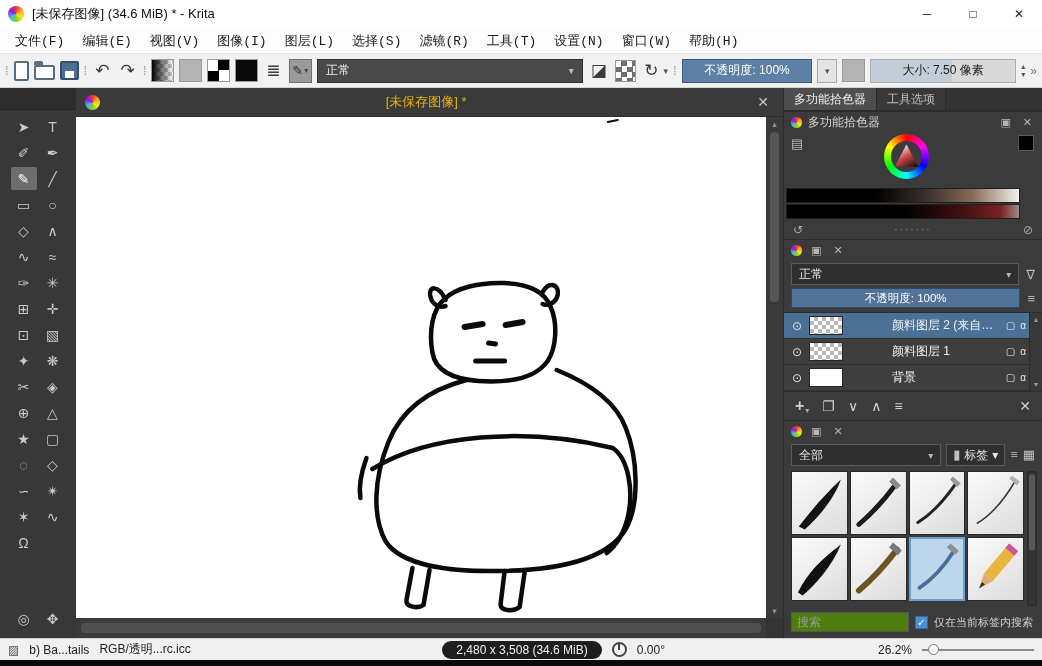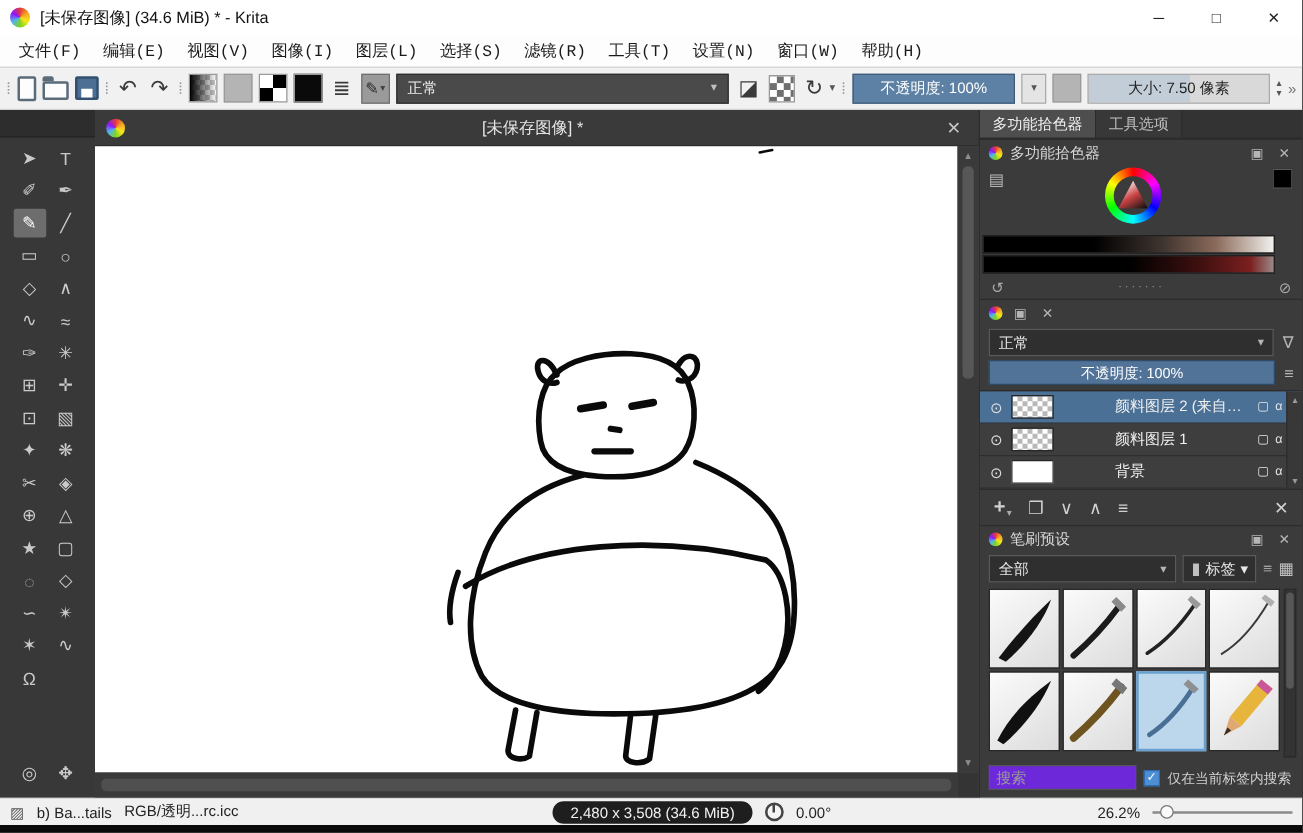--- a/index.html
+++ b/index.html
@@ -47,21 +47,21 @@
   .main{display:flex;height:550px;}
   .toolbox{width:76px;background:#383838;display:flex;flex-direction:column;flex:0 0 auto;}
   .toolbox-header{height:22px;background:#2d2d2d;border-bottom:1px solid #242424;}
   .tool-grid{display:grid;grid-template-columns:1fr 1fr;justify-items:center;align-content:start;padding:5px 9px;row-gap:3px;}
   .tool{width:26px;height:23px;display:flex;align-items:center;justify-content:center;font-size:14px;color:#c9c9c9;border-radius:2px;}
   .tool.sel{background:#6d6d6d;color:#fff;}
   .tool-grid.bottom{margin-top:auto;padding-bottom:8px;}
   .canvas-col{flex:1;display:flex;flex-direction:column;min-width:0;}
   .tabbar{height:29px;background:#3a3a3a;display:flex;align-items:center;padding:0 9px;border-bottom:1px solid #2c2c2c;}
   .tab-logo{width:15px;height:15px;border-radius:50%;background:conic-gradient(#e23a3a,#f5a623,#f8e71c,#7ed321,#50b5e9,#9013fe,#e23a3a);}
-  .tab-title{flex:1;text-align:center;color:#e5e5e5;font-size:13px;}
+  .tab-title{flex:1;text-align:center;color:#eab308;font-size:13px;}
   .tab-close{color:#c6c6c6;font-size:14px;padding:0 5px;}
   .canvas-wrap{flex:1;position:relative;background:#4a4a4a;}
   .canvas{position:absolute;left:0;top:0;right:17px;bottom:20px;background:#fff;}
   .canvas svg{width:100%;height:100%;display:block;}
   .vscroll{position:absolute;top:0;right:0;bottom:20px;width:17px;background:#3a3a3a;display:flex;flex-direction:column;align-items:center;padding:2px 0;color:#8f8f8f;font-size:9px;}
   .vthumb{width:9px;height:170px;background:#575757;border-radius:4px;margin:3px 0 auto;}
   .hscroll{position:absolute;left:0;right:17px;bottom:0;height:20px;background:#3a3a3a;display:flex;align-items:center;padding:0 5px;}
   .hthumb{height:10px;flex:1;background:#4f4f4f;border-radius:4px;}
   .corner{position:absolute;right:0;bottom:0;width:17px;height:20px;background:#343434;}
   
@@ -111,21 +111,21 @@
   .tagbtn{height:22px;background:#2f2f2f;border:1px solid #5a5a5a;display:flex;align-items:center;gap:4px;padding:0 6px;color:#e6e6e6;}
   .bico{color:#c0c0c0;font-size:13px;}
   .bgrid-wrap{flex:1;display:flex;margin:2px 5px 2px 7px;min-height:0;}
   .bgrid{flex:1;display:grid;grid-template-columns:repeat(4,1fr);grid-auto-rows:64px;gap:2px;align-content:start;}
   .bcell{background:linear-gradient(145deg,#fbfbfb,#dcdcdc);border:1px solid #282828;overflow:hidden;}
   .bcell svg{width:100%;height:100%;display:block;}
   .bcell.sel{background:#bcd6ec;border:2px solid #69a0cf;}
   .bscroll{width:10px;background:#333;margin-left:3px;position:relative;border:1px solid #2a2a2a;}
   .bthumb{position:absolute;left:1px;right:1px;top:2px;height:58%;background:#575757;border-radius:3px;}
   .bsearch{display:flex;align-items:center;gap:6px;margin:4px 7px 6px;}
-  .search-input{width:118px;height:20px;background:#6d28d9;border:1px solid #565656;color:#ddd;font-size:12px;padding:0 5px;font-family:inherit;}
+  .search-input{width:118px;height:20px;background:#4d7c0f;border:1px solid #565656;color:#ddd;font-size:12px;padding:0 5px;font-family:inherit;}
   .search-input::placeholder{color:#9a9a9a;}
   .cb{width:13px;height:13px;background:#4d8fd4;border:1px solid #2f6bb0;color:#fff;font-size:10px;display:flex;align-items:center;justify-content:center;flex:0 0 auto;}
   .cbl{font-size:11px;color:#d0d0d0;white-space:nowrap;}
   
   .statusbar{height:22px;background:#f0f0f0;display:flex;align-items:center;gap:10px;padding:0 8px;font-size:12px;color:#222;border-top:1px solid #cfcfcf;}
   .sico{color:#555;font-size:12px;}
   .sp1{flex:1.2;} .sp2{flex:1;}
   .pill{background:#1e1e1e;color:#f2f2f2;border-radius:10px;padding:2px 14px;font-size:12px;white-space:nowrap;}
   .knob{width:15px;height:15px;border:2px solid #444;border-radius:50%;position:relative;background:#f5f5f5;flex:0 0 auto;}
   .knob::after{content:"";position:absolute;left:50%;top:0;width:2px;height:6px;background:#444;transform:translateX(-50%);}
@@ -375,21 +375,20 @@
           <span>∨</span>
           <span>∧</span>
           <span>≡</span>
           <span class="trash">✕</span>
         </div>
       </div>
 
       <div class="docker brush-docker">
         <div class="dheader">
           <span class="dicon"></span>
-          <span class="dh-title">笔刷预设</span>
           <span class="dh-btn">▣</span>
           <span class="dh-btn">✕</span>
         </div>
         <div class="bfilter">
           <span class="bselect">
             <span>全部</span>
             <span class="arr">▾</span>
           </span>
           <span class="tagbtn">
             <span class="bico">▮</span>

